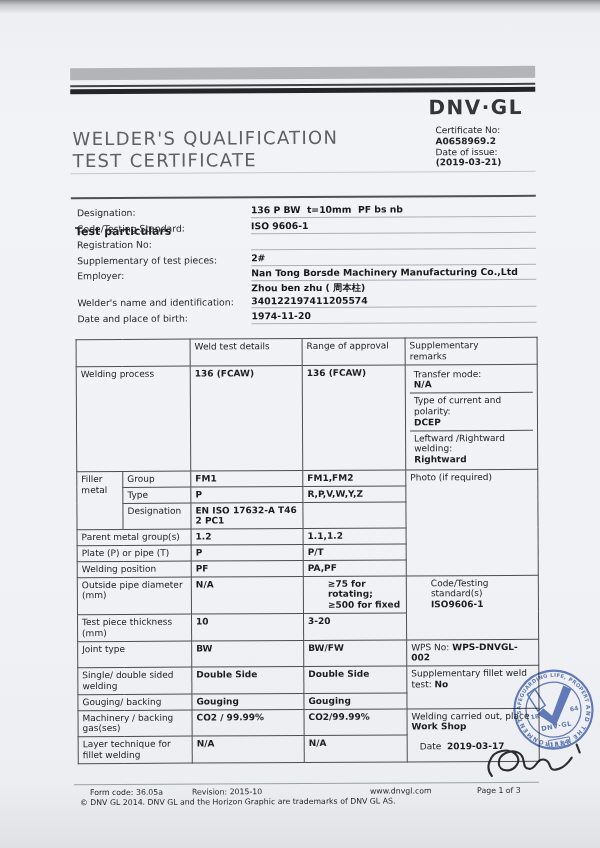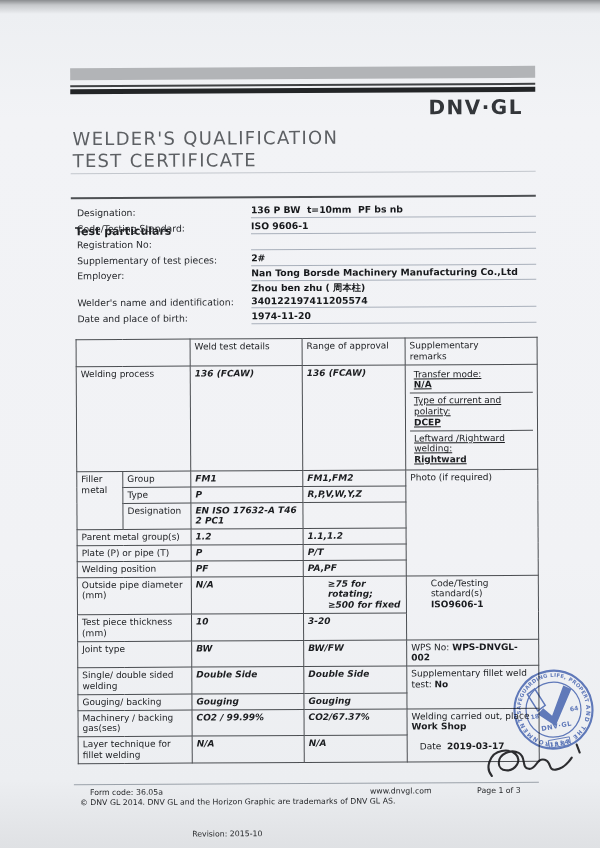--- a/index.html
+++ b/index.html
@@ -29,40 +29,40 @@
   .tp-heading{position:absolute;left:76px;top:181px;font-size:11px;font-weight:bold;color:#1b1d20;margin-top:43px;}
   .tp-rule{position:absolute;left:72px;top:196px;width:465px;height:2px;background:#4e5154;}
   .tp-row{position:absolute;left:78px;width:459px;display:flex;align-items:flex-end;font-size:9.3px;}
   .tp-label{width:174px;flex:none;color:#26282c;padding-bottom:1px;}
   .tp-value{flex:1;font-weight:bold;border-bottom:1px solid #a9b0bb;padding-bottom:1px;min-height:12px;white-space:pre-wrap;color:#17191c;}
   .tp-value .line2{display:block;}
 
   
   table.cert{position:absolute;left:76px;top:338px;width:461px;border-collapse:collapse;table-layout:fixed;font-size:9px;line-height:1.2;color:#1b1d20;}
   table.cert td{border:1px solid #4b4e52;padding:2px 4px;vertical-align:top;overflow:hidden;}
-  table.cert .val{font-weight:bold;font-style:italic;}
+  table.cert .val{font-weight:bold;}
   table.cert .supp b{font-weight:bold;}
   .supp-head{display:block;max-width:95px;}
   td.nopad{padding:0;}
   .supp-sub{padding:2px 4px;border-bottom:1px solid #4b4e52;}
   .supp-sub:last-child{border-bottom:none;}
-  .supp-sub span,.supp-sub b{display:block;text-decoration:underline;}
+  .supp-sub span,.supp-sub b{display:block;}
   .s1{min-height:17px;} .s2{min-height:29px;} .s3{min-height:30px;}
   .blk{display:block;margin-left:20px;}
   .date-row{margin-top:9px;padding-left:8px;}
   tr.r-head{height:26px;} tr.r-group{height:14px;} tr.r-type{height:13px;}
   tr.r-desig{height:23px;} tr.r-parent{height:14px;} tr.r-plate{height:13px;}
   tr.r-pos{height:13px;} tr.r-pipe{height:23px;} tr.r-thick{height:21px;}
   tr.r-joint{height:22px;} tr.r-single{height:25px;} tr.r-gouge{height:11px;}
   tr.r-shield{height:25px;} tr.r-layer{height:24px;}
 
   
   .footer-rule{position:absolute;left:72px;top:783px;width:465px;height:1px;background:#9aa1a9;}
   .f-txt{position:absolute;font-size:7.8px;color:#26282b;}
-  .f-form{left:88px;top:787px;} .f-rev{left:190px;top:787px;margin-top:42px;}
+  .f-form{left:88px;top:787px;} .f-rev{left:190px;top:787px;}
   .f-web{left:368px;top:787px;} .f-page{left:457px;top:787px;width:80px;text-align:center;}
   .f-copy{left:78px;top:797px;}
 
   
   .stamp{position:absolute;left:511px;top:670px;width:82px;height:82px;opacity:.84;mix-blend-mode:multiply;}
   .stamp .ln{stroke:var(--stamp-blue,#4361ae);fill:none;}
   .stamp text{fill:var(--stamp-blue,#4361ae);font-family:"DejaVu Sans",sans-serif;}
   .signature{position:absolute;left:482px;top:741px;width:100px;height:46px;z-index:5;}
   .signature path{stroke:var(--sig-ink,#17171b);stroke-width:2.1;fill:none;stroke-linecap:round;stroke-linejoin:round;opacity:.9;}
 </style>
@@ -75,20 +75,26 @@
   <div class="bar-thin"></div>
   <div class="bar-thick"></div>
 
   <div class="logo">DNV·GL</div>
 
   <div class="doc-title">
     <div>WELDER'S QUALIFICATION</div>
     <div>TEST CERTIFICATE</div>
   </div>
 
+  <div class="cert-block">
+    <div>Certificate No:</div>
+    <div class="b">A0658969.2</div>
+    <div>Date of issue:</div>
+    <div class="b">(2019-03-21)</div>
+  </div>
 
   <div class="divider"></div>
 
   <div class="tp-heading">Test particulars</div>
   <div class="tp-rule"></div>
 
   <div class="tp-row" style="top:204px">
     <span class="tp-label">Designation:</span>
     <span class="tp-value">136 P BW  t=10mm  PF bs nb</span>
   </div>
@@ -215,21 +221,21 @@
       <td rowspan="2" class="supp"><span>Supplementary fillet weld test:</span> <b>No</b></td>
     </tr>
     <tr class="r-gouge">
       <td colspan="2">Gouging/ backing</td>
       <td class="val">Gouging</td>
       <td class="val">Gouging</td>
     </tr>
     <tr class="r-shield">
       <td colspan="2">Machinery / backing gas(ses)</td>
       <td class="val">CO2 / 99.99%</td>
-      <td class="val">CO2/67.37%</td>
+      <td class="val">CO2/99.99%</td>
       <td rowspan="2" class="supp">
         <div><span>Welding carried out, place</span> <b>Work Shop</b></div>
         <div class="date-row"><span>Date</span>&nbsp; <b>2019-03-17</b></div>
       </td>
     </tr>
     <tr class="r-layer">
       <td colspan="2">Layer technique for fillet welding</td>
       <td class="val">N/A</td>
       <td class="val">N/A</td>
     </tr>

